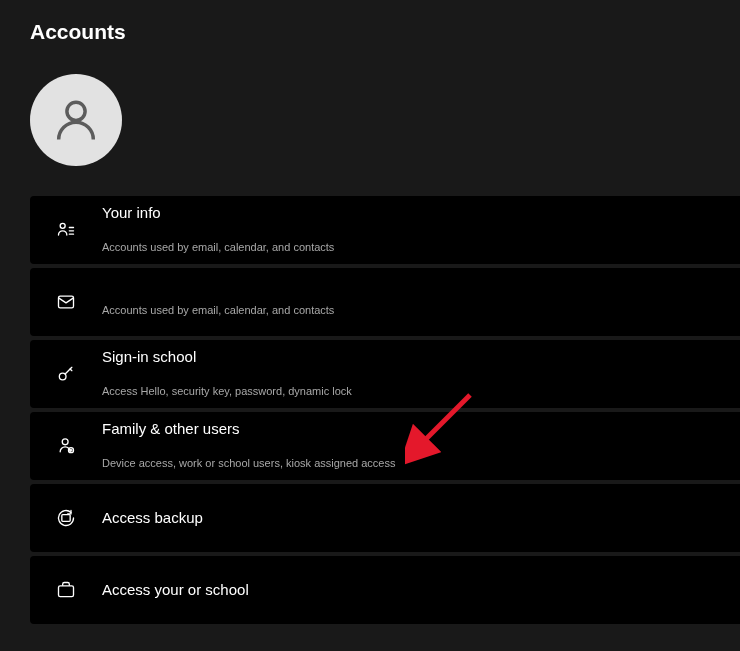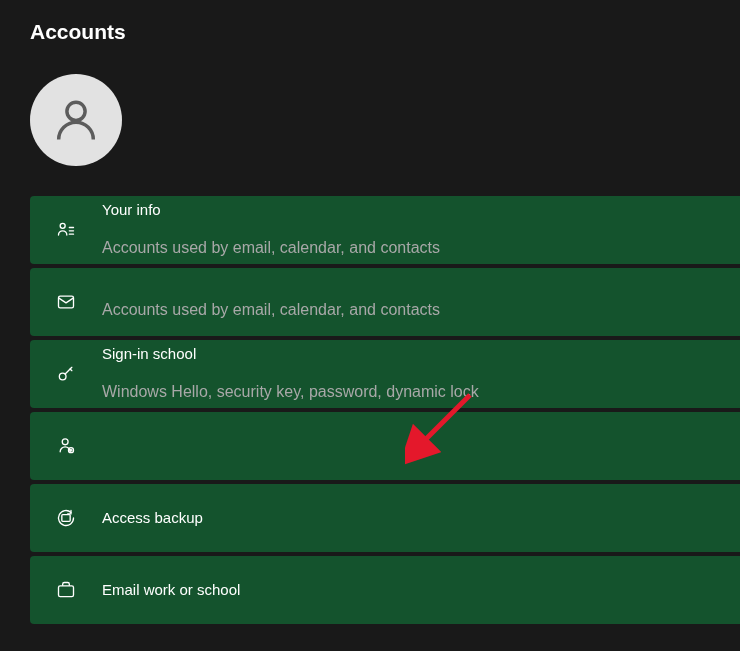--- a/index.html
+++ b/index.html
@@ -23,21 +23,21 @@
     border-radius: 50%;
     background: #e2e2e2;
     margin: 30px 0 30px 30px;
     display: flex;
     align-items: center;
     justify-content: center;
   }
   .avatar svg { width: 52px; height: 52px; }
   .list { margin-left: 30px; }
   .row {
-    background: #14532d;
+    background: #000000;
     height: 68px;
     margin-bottom: 4px;
     display: flex;
     align-items: center;
     border-radius: 4px 0 0 4px;
     padding-left: 16px;
     cursor: pointer;
   }
   .icon-cell {
     width: 40px;
@@ -48,21 +48,21 @@
   }
   .icon-cell svg { width: 20px; height: 20px; }
   .text-cell { padding-left: 16px; }
   .row-title {
     font-size: 15px;
     font-weight: 400;
     color: #ffffff;
     line-height: 1.25;
   }
   .row-desc {
-    font-size: 16px;
+    font-size: 11px;
     color: #a8a8a8;
     line-height: 1.4;
     margin-top: 17px;
   }
   .arrow {
     position: absolute;
     left: 405px;
     top: 390px;
     pointer-events: none;
   }
@@ -112,33 +112,37 @@
   <div class="row">
     <div class="icon-cell">
       <svg viewBox="0 0 24 24" fill="none" stroke="#ffffff" stroke-width="1.6" stroke-linecap="round" stroke-linejoin="round">
         <circle cx="8" cy="15" r="4"></circle>
         <path d="M11 12l8-8"></path>
         <path d="M17 6l2 2"></path>
       </svg>
     </div>
     <div class="text-cell">
       <div class="row-title">Sign-in school</div>
-      <div class="row-desc">Windows Hello, security key, password, dynamic lock</div>
+      <div class="row-desc">Access Hello, security key, password, dynamic lock</div>
     </div>
   </div>
 
   <div class="row">
     <div class="icon-cell">
       <svg viewBox="0 0 24 24" fill="none" stroke="#ffffff" stroke-width="1.6" stroke-linecap="round">
         <circle cx="11" cy="7" r="3.5"></circle>
         <path d="M5 19c0-3.3 2.7-6 6-6s6 2.7 6 6"></path>
         <circle cx="18" cy="17" r="3"></circle>
         <line x1="18" y1="15.8" x2="18" y2="18.2"></line>
         <line x1="16.8" y1="17" x2="19.2" y2="17"></line>
       </svg>
+    </div>
+    <div class="text-cell">
+      <div class="row-title">Family &amp; other users</div>
+      <div class="row-desc">Device access, work or school users, kiosk assigned access</div>
     </div>
   </div>
 
   <div class="row">
     <div class="icon-cell">
       <svg viewBox="0 0 24 24" fill="none" stroke="#ffffff" stroke-width="1.6" stroke-linecap="round">
         <path d="M21 12a9 9 0 1 1-3-6.7"></path>
         <polyline points="18 3 18 7 14 7" fill="none"></polyline>
         <rect x="7" y="8" width="10" height="8" rx="1"></rect>
       </svg>
@@ -149,21 +153,21 @@
   </div>
 
   <div class="row">
     <div class="icon-cell">
       <svg viewBox="0 0 24 24" fill="none" stroke="#ffffff" stroke-width="1.6" stroke-linejoin="round">
         <rect x="3" y="7" width="18" height="13" rx="2"></rect>
         <path d="M8 7V5a2 2 0 0 1 2-2h4a2 2 0 0 1 2 2v2"></path>
       </svg>
     </div>
     <div class="text-cell">
-      <div class="row-title">Email work or school</div>
+      <div class="row-title">Access your or school</div>
     </div>
   </div>
 
 </div>
 
 <svg class="arrow" width="80" height="80">
   <defs>
     <marker id="ah" markerWidth="8" markerHeight="8" refX="2" refY="4" orient="auto">
       <polygon points="0 0, 8 4, 0 8" fill="#e4182b"></polygon>
     </marker>

